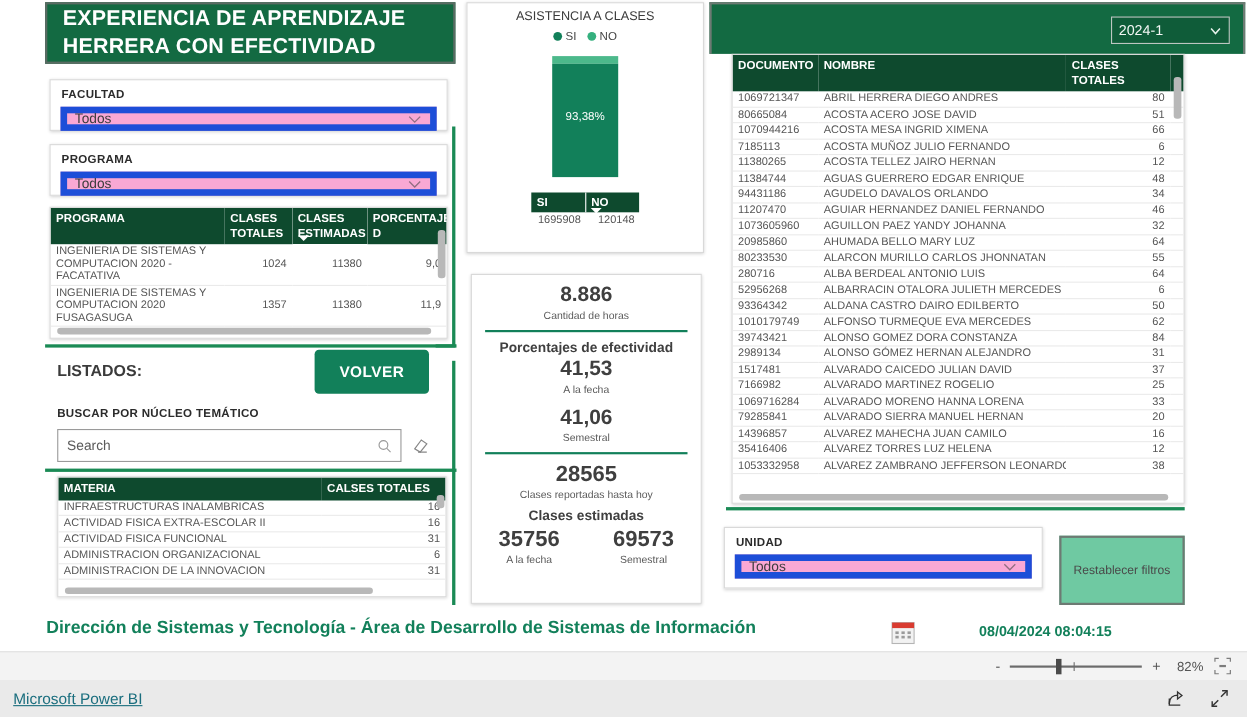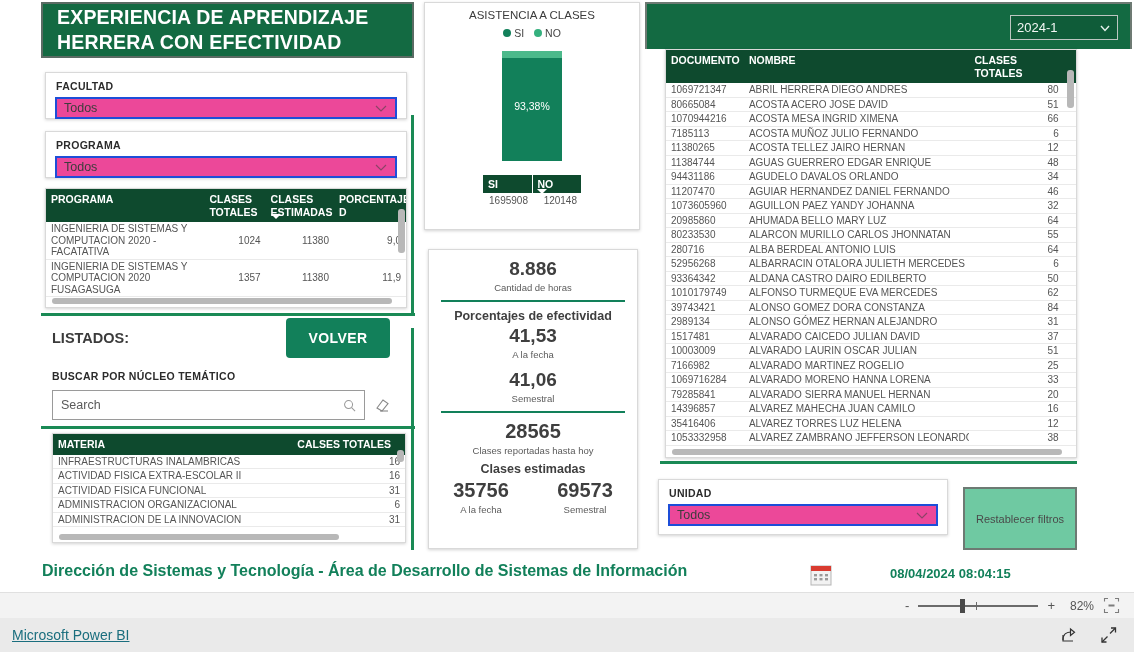--- a/index.html
+++ b/index.html
@@ -62,21 +62,21 @@
     box-shadow: 0 1px 3px rgba(0,0,0,.18);
   }
 
   
   .slicer-label {
     font-size: 10.5px; font-weight: bold; color: #2b2b2b;
     letter-spacing: .3px; padding: 7px 0 0 10px;
   }
   .slicer-box {
     margin: 5px 9px 0 9px; height: 22px;
-    background: #ec4899; border: 2px solid #1d4ed8;
+    background: #f9a8d4; border: 6px solid #1d4ed8;
     display: flex; align-items: center; padding: 0 7px;
     color: #3d3d3d; font-size: 12.5px;
   }
   .slicer-box .chev { margin-left: auto; width: 14px; height: 14px; opacity:.55; }
 
   
   .tbl { width: 100%; border-collapse: collapse; table-layout: fixed; }
   .tbl thead th {
     background: #0E4A2E; color: #ffffff;
     font-size: 10.5px; font-weight: bold; text-align: left;
@@ -504,26 +504,20 @@
               <td class="num">31</td>
               <td></td>
             </tr>
             <tr>
               <td>1517481</td>
               <td>ALVARADO CAICEDO JULIAN DAVID</td>
               <td class="num">37</td>
               <td></td>
             </tr>
             <tr>
-              <td>10003009</td>
-              <td>ALVARADO LAURIN OSCAR JULIAN</td>
-              <td class="num">51</td>
-              <td></td>
-            </tr>
-            <tr>
               <td>7166982</td>
               <td>ALVARADO MARTINEZ ROGELIO</td>
               <td class="num">25</td>
               <td></td>
             </tr>
             <tr>
               <td>1069716284</td>
               <td>ALVARADO MORENO HANNA LORENA</td>
               <td class="num">33</td>
               <td></td>

